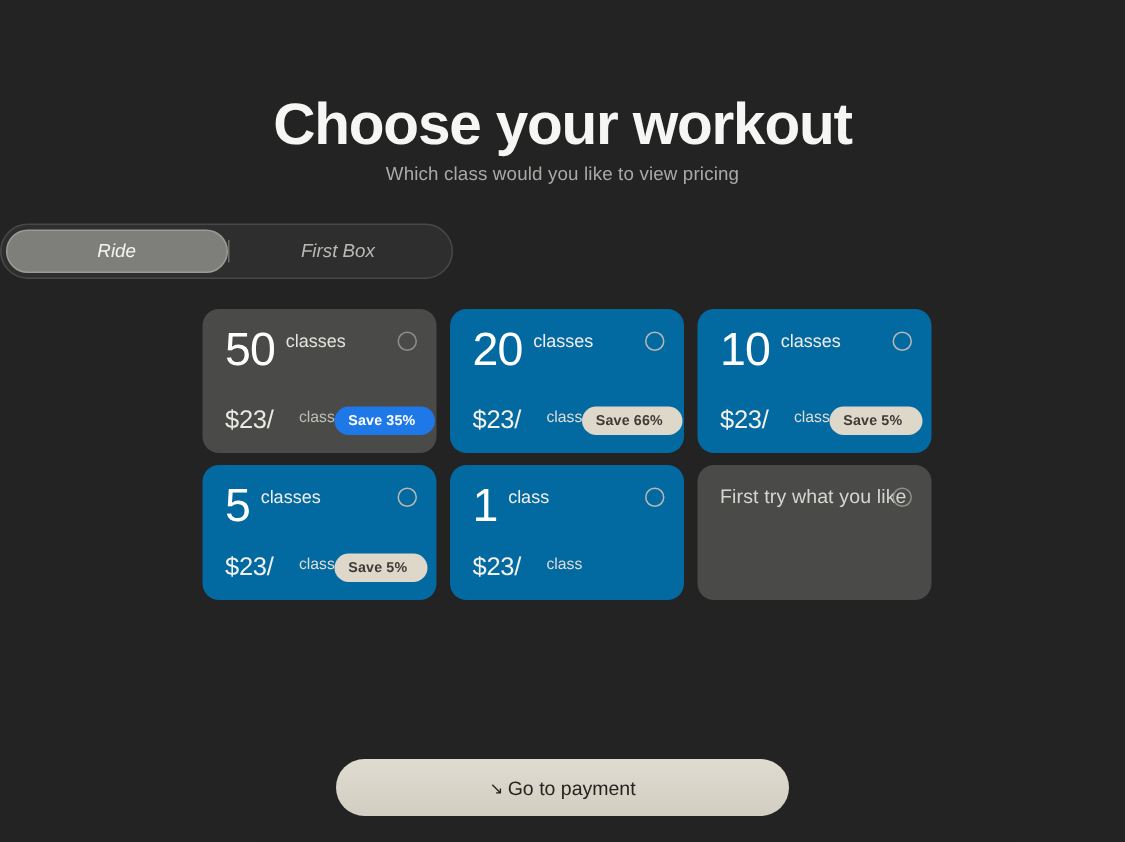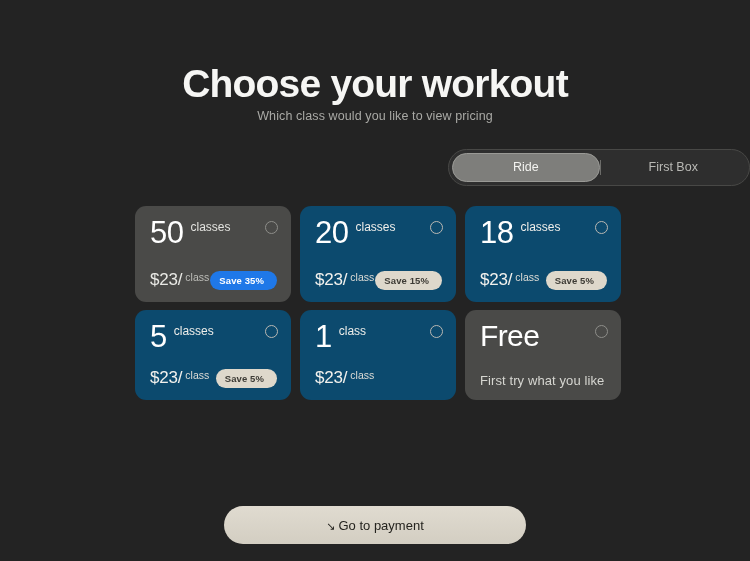--- a/index.html
+++ b/index.html
@@ -41,22 +41,23 @@
     margin-top: 2px;
     font-size: 12.5px;
     font-weight: 400;
     color: #a9a9a5;
     letter-spacing: 0.1px;
   }
 
   
   .tabs-wrap {
     display: flex;
-    justify-content: flex-end;
+    justify-content: flex-start;
     margin-top: 26px;
+    font-style: italic;
   }
 
   .tabs {
     display: flex;
     align-items: center;
     background: #2e2e2e;
     border: 1px solid #484846;
     border-radius: 999px;
     padding: 3px;
     width: 302px;
@@ -107,21 +108,21 @@
     border-radius: 11px;
     padding: 13px 14px 12px 15px;
     display: flex;
     flex-direction: column;
     justify-content: space-between;
     cursor: pointer;
     overflow: hidden;
   }
 
   .card.dark  { background: #4a4a48; }
-  .card.light { background: #0c4a6e; }
+  .card.light { background: #0369a1; }
 
   .card-top {
     display: flex;
     align-items: flex-start;
     gap: 7px;
   }
 
   .count {
     font-size: 31px;
     font-weight: 400;
@@ -156,21 +157,21 @@
 
   .card-bottom {
     display: flex;
     align-items: center;
     justify-content: space-between;
   }
 
   .price {
     display: flex;
     align-items: baseline;
-    gap: 3px;
+    gap: 17px;
   }
 
   .price-main {
     font-size: 17px;
     font-weight: 400;
     color: #e9e9e5;
     letter-spacing: -0.2px;
   }
 
   .card.light .price-main { color: #f2f1ed; }
@@ -279,28 +280,28 @@
       <div class="radio"></div>
       <div class="card-top">
         <span class="count">20</span>
         <span class="count-unit">classes</span>
       </div>
       <div class="card-bottom">
         <span class="price">
           <span class="price-main">$23/</span>
           <span class="price-unit">class</span>
         </span>
-        <span class="badge cream">Save 15%</span>
+        <span class="badge cream">Save 66%</span>
       </div>
     </div>
 
     <div class="card light">
       <div class="radio"></div>
       <div class="card-top">
-        <span class="count">18</span>
+        <span class="count">10</span>
         <span class="count-unit">classes</span>
       </div>
       <div class="card-bottom">
         <span class="price">
           <span class="price-main">$23/</span>
           <span class="price-unit">class</span>
         </span>
         <span class="badge cream">Save 5%</span>
       </div>
     </div>
@@ -329,23 +330,20 @@
       <div class="card-bottom">
         <span class="price">
           <span class="price-main">$23/</span>
           <span class="price-unit">class</span>
         </span>
       </div>
     </div>
 
     <div class="card dark">
       <div class="radio"></div>
-      <div class="card-top">
-        <span class="count free">Free</span>
-      </div>
       <div class="card-bottom">
         <span class="free-sub">First try what you like</span>
       </div>
     </div>
 
   </div>
 
   <div class="cta-wrap">
     <button class="cta">
       <span class="cta-arrow">↘</span>

